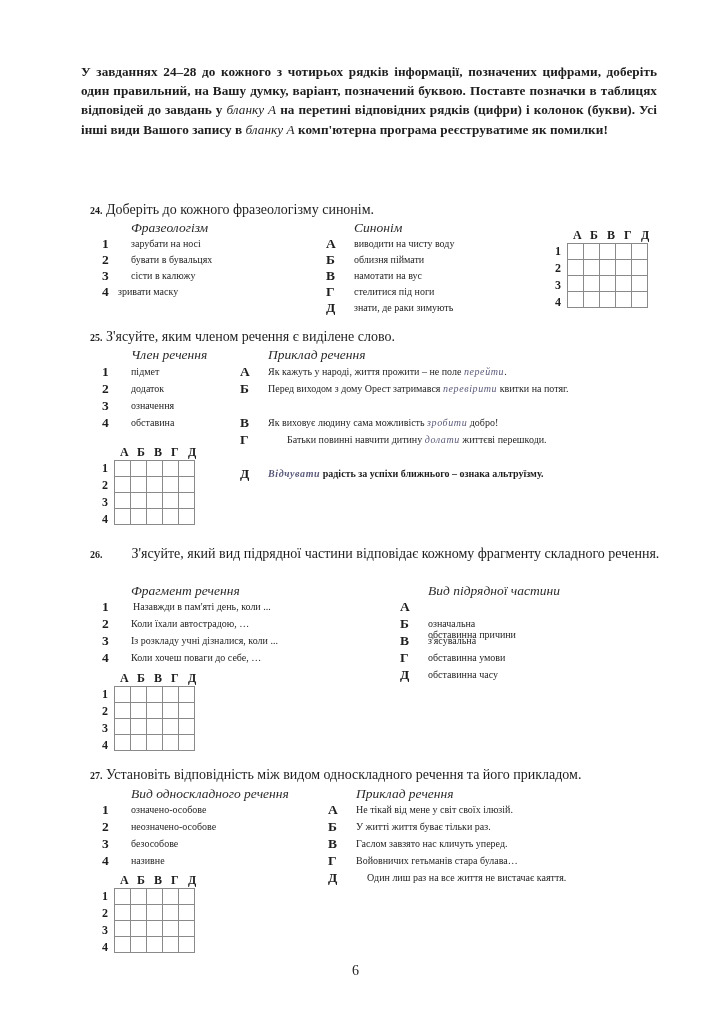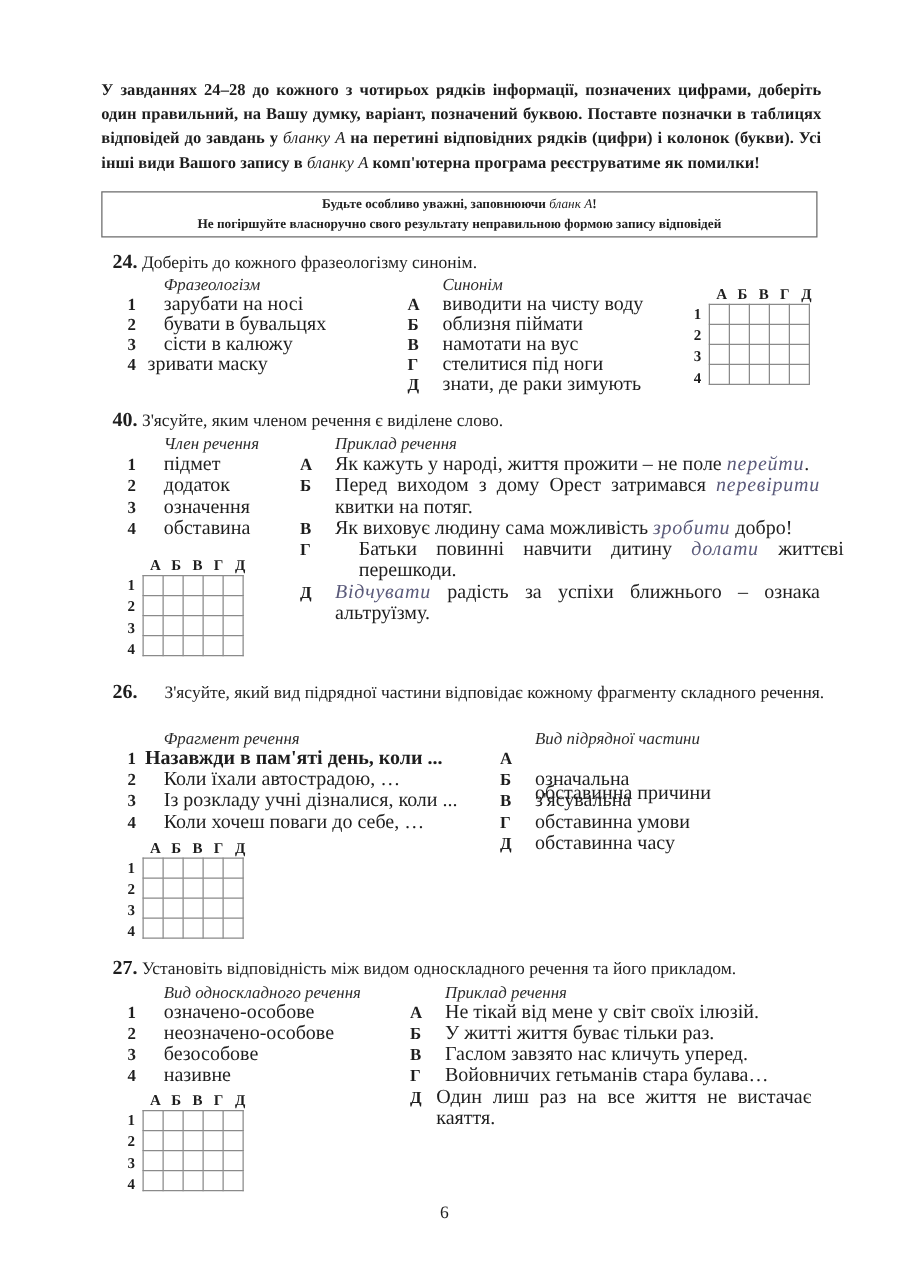--- a/index.html
+++ b/index.html
@@ -19,24 +19,24 @@
   }
   .intro i { font-weight: normal; font-style: italic; }
   .notice {
     left: 81px; top: 153px; width: 573px; height: 37px;
     border: 1.5px solid #6b6b6b; box-sizing: border-box;
     text-align: center; font-size: 10.6px; line-height: 16px; font-weight: bold;
     padding-top: 2px;
     font-family: "Liberation Serif", serif;
   }
   .notice i { font-weight: normal; font-style: italic; }
-  .qnum { font-weight: bold; font-size: 16px; }
+  .qnum { font-weight: bold; font-size: 10px; }
   .qtitle { font-size: 14px; line-height: 18px; font-family: "Liberation Serif", serif; }
   .colhead { font-style: italic; font-size: 13.5px; font-family: "Liberation Serif", serif; color: #2a2a2a; }
-  .row { position: absolute; font-size: 16px; line-height: 16.5px; font-family: "Liberation Serif", serif; }
+  .row { position: absolute; font-size: 10px; line-height: 16.5px; font-family: "Liberation Serif", serif; }
   .key { position: absolute; font-weight: bold; font-size: 13.5px; line-height: 16.5px; font-family: "Liberation Serif", serif; }
   .hl { font-style: italic; color: #5a5a7a; letter-spacing: 0.6px; }
   .just { text-align: justify; text-align-last: left; }
 
   
   .grid { position: absolute; }
   .grid .hdr { position: absolute; top: 0; font-weight: bold; font-size: 12px; font-family: "Liberation Serif", serif; }
   .grid .rlab { position: absolute; left: 0; font-weight: bold; font-size: 12px; font-family: "Liberation Serif", serif; }
   .grid table {
     position: absolute; border-collapse: collapse;
@@ -46,24 +46,20 @@
   }
   .pagenum { left: 352px; top: 963px; font-size: 14px; font-family: "Liberation Serif", serif; }
 </style>
 </head>
 <body>
 
 <div class="page" data-name="exam-page">
 
   <div class="abs intro" data-name="instructions-paragraph"><span data-name="instructions-text-1">У завданнях 24–28 до кожного з чотирьох рядків інформації, позначених цифрами, доберіть один правильний, на Вашу думку, варіант, позначений буквою. Поставте позначки в таблицях відповідей до завдань у </span><i data-name="blank-a-term">бланку А</i><span data-name="instructions-text-2"> на перетині відповідних рядків (цифри) і колонок (букви). Усі інші види Вашого запису в </span><i data-name="blank-a-term">бланку А</i><span data-name="instructions-text-3"> комп'ютерна програма реєструватиме як помилки!</span></div>
 
-  <div class="abs notice" data-name="warning-notice-box">
-    <div data-name="notice-line-1"><span data-name="notice-text">Будьте особливо уважні, заповнюючи </span><i data-name="blank-a-term">бланк А</i><span data-name="notice-text">!</span></div>
-    <div data-name="notice-line-2">Не погіршуйте власноручно свого результату неправильною формою запису відповідей</div>
-  </div>
 
   <div class="abs qtitle" style="left:90px; top:201px;" data-name="question-24-title">
     <span class="qnum" data-name="question-number">24.</span>
     <span data-name="question-prompt">Доберіть до кожного фразеологізму синонім.</span>
   </div>
   <div class="abs colhead" style="left:131px; top:220px;" data-name="left-column-header">Фразеологізм</div>
   <div class="abs colhead" style="left:354px; top:220px;" data-name="right-column-header">Синонім</div>
 
   <div data-name="q24-left-list">
     <span class="key" style="left:102px; top:236px;" data-name="item-key">1</span>
@@ -126,21 +122,21 @@
             <td data-name="answer-cell"></td>
             <td data-name="answer-cell"></td>
             <td data-name="answer-cell"></td>
             <td data-name="answer-cell"></td>
           </tr>
     </tbody>
       </table>
   </div>
 
   <div class="abs qtitle" style="left:90px; top:328px;" data-name="question-25-title">
-    <span class="qnum" data-name="question-number">40.</span>
+    <span class="qnum" data-name="question-number">25.</span>
     <span data-name="question-prompt">З'ясуйте, яким членом речення є виділене слово.</span>
   </div>
   <div class="abs colhead" style="left:131px; top:347px;" data-name="left-column-header">Член речення</div>
   <div class="abs colhead" style="left:268px; top:347px;" data-name="right-column-header">Приклад речення</div>
 
   <div data-name="q25-left-list">
     <span class="key" style="left:102px; top:364px;" data-name="item-key">1</span>
     <span class="row" style="left:131px; top:364px;" data-name="list-item">підмет</span>
     <span class="key" style="left:102px; top:381px;" data-name="item-key">2</span>
     <span class="row" style="left:131px; top:381px;" data-name="list-item">додаток</span>
@@ -157,21 +153,21 @@
     <span class="key" style="left:240px; top:381px;" data-name="option-key">Б</span>
     <div class="row just" style="left:268px; top:381px; width:388px;" data-name="list-item"><span data-name="sentence-text">Перед виходом з дому Орест затримався </span><span class="hl" data-name="highlighted-word">перевірити</span><span data-name="sentence-text"> квитки на потяг.</span></div>
 
     <span class="key" style="left:240px; top:415px;" data-name="option-key">В</span>
     <div class="row just" style="left:268px; top:415px; width:388px;" data-name="list-item"><span data-name="sentence-text">Як виховує людину сама можливість </span><span class="hl" data-name="highlighted-word">зробити</span><span data-name="sentence-text"> добро!</span></div>
 
     <span class="key" style="left:240px; top:432px;" data-name="option-key">Г</span>
     <div class="row just" style="left:268px; top:432px; width:388px;margin-left:19px;" data-name="list-item"><span data-name="sentence-text">Батьки повинні навчити дитину </span><span class="hl" data-name="highlighted-word">долати</span><span data-name="sentence-text"> життєві перешкоди.</span></div>
 
     <span class="key" style="left:240px; top:466px;" data-name="option-key">Д</span>
-    <div class="row just" style="left:268px; top:466px; width:388px;" data-name="list-item"><span data-name="sentence-text"></span><span class="hl" data-name="highlighted-word">Відчувати</span><span data-name="sentence-text"> радість за успіхи ближнього – ознака альтруїзму.</span></div>
+    <div class="row just" style="left:268px; top:466px; width:388px;font-weight:bold;" data-name="list-item"><span data-name="sentence-text"></span><span class="hl" data-name="highlighted-word">Відчувати</span><span data-name="sentence-text"> радість за успіхи ближнього – ознака альтруїзму.</span></div>
   </div>
 
   <div class="grid" style="left:102px; top:445px; width:100px; height:84px;" data-name="answer-grid-q25">
     <span class="hdr" style="left:18px;" data-name="grid-column-label">А</span>
     <span class="hdr" style="left:35px;" data-name="grid-column-label">Б</span>
     <span class="hdr" style="left:52px;" data-name="grid-column-label">В</span>
     <span class="hdr" style="left:69px;" data-name="grid-column-label">Г</span>
     <span class="hdr" style="left:86px;" data-name="grid-column-label">Д</span>
     <span class="rlab" style="top:16px;" data-name="grid-row-label">1</span>
     <span class="rlab" style="top:33px;" data-name="grid-row-label">2</span>
@@ -217,21 +213,21 @@
   </div>
   <style>
     [data-name="question-26-title"] { text-indent: 0; padding-left: 38px; text-indent: -38px; }
     [data-name="question-26-title"] .qnum { display: inline-block; width: 38px; text-indent: 0; }
   </style>
   <div class="abs colhead" style="left:131px; top:583px;" data-name="left-column-header">Фрагмент речення</div>
   <div class="abs colhead" style="left:428px; top:583px;" data-name="right-column-header">Вид підрядної частини</div>
 
   <div data-name="q26-left-list">
     <span class="key" style="left:102px; top:599px;" data-name="item-key">1</span>
-    <span class="row" style="left:116px; top:599px;font-weight:bold;" data-name="list-item">Назавжди в пам'яті день, коли ...</span>
+    <span class="row" style="left:133px; top:599px;" data-name="list-item">Назавжди в пам'яті день, коли ...</span>
     <span class="key" style="left:102px; top:616px;" data-name="item-key">2</span>
     <span class="row" style="left:131px; top:616px;" data-name="list-item">Коли їхали автострадою, …</span>
     <span class="key" style="left:102px; top:633px;" data-name="item-key">3</span>
     <span class="row" style="left:131px; top:633px;" data-name="list-item">Із розкладу учні дізналися, коли ...</span>
     <span class="key" style="left:102px; top:650px;" data-name="item-key">4</span>
     <span class="row" style="left:131px; top:650px;" data-name="list-item">Коли хочеш поваги до себе, …</span>
   </div>
   <div data-name="q26-right-list">
     <span class="key" style="left:400px; top:599px;" data-name="option-key">А</span>
     <span class="row" style="left:428px; top:599px;margin-top:28px;" data-name="list-item">обставинна причини</span>
@@ -309,21 +305,21 @@
   <div data-name="q27-right-list">
     <span class="key" style="left:328px; top:802px;" data-name="option-key">А</span>
     <span class="row" style="left:356px; top:802px;" data-name="list-item">Не тікай від мене у світ своїх ілюзій.</span>
     <span class="key" style="left:328px; top:819px;" data-name="option-key">Б</span>
     <span class="row" style="left:356px; top:819px;" data-name="list-item">У житті життя буває тільки раз.</span>
     <span class="key" style="left:328px; top:836px;" data-name="option-key">В</span>
     <span class="row" style="left:356px; top:836px;" data-name="list-item">Гаслом завзято нас кличуть уперед.</span>
     <span class="key" style="left:328px; top:853px;" data-name="option-key">Г</span>
     <span class="row" style="left:356px; top:853px;" data-name="list-item">Войовничих гетьманів стара булава…</span>
     <span class="key" style="left:328px; top:870px;" data-name="option-key">Д</span>
-    <div class="row just" style="left:349px; top:870px; width:300px;" data-name="list-item">Один лиш раз на все життя не вистачає каяття.</div>
+    <div class="row just" style="left:367px; top:870px; width:300px;" data-name="list-item">Один лиш раз на все життя не вистачає каяття.</div>
   </div>
 
   <div class="grid" style="left:102px; top:873px; width:100px; height:84px;" data-name="answer-grid-q27">
     <span class="hdr" style="left:18px;" data-name="grid-column-label">А</span>
     <span class="hdr" style="left:35px;" data-name="grid-column-label">Б</span>
     <span class="hdr" style="left:52px;" data-name="grid-column-label">В</span>
     <span class="hdr" style="left:69px;" data-name="grid-column-label">Г</span>
     <span class="hdr" style="left:86px;" data-name="grid-column-label">Д</span>
     <span class="rlab" style="top:16px;" data-name="grid-row-label">1</span>
     <span class="rlab" style="top:33px;" data-name="grid-row-label">2</span>

